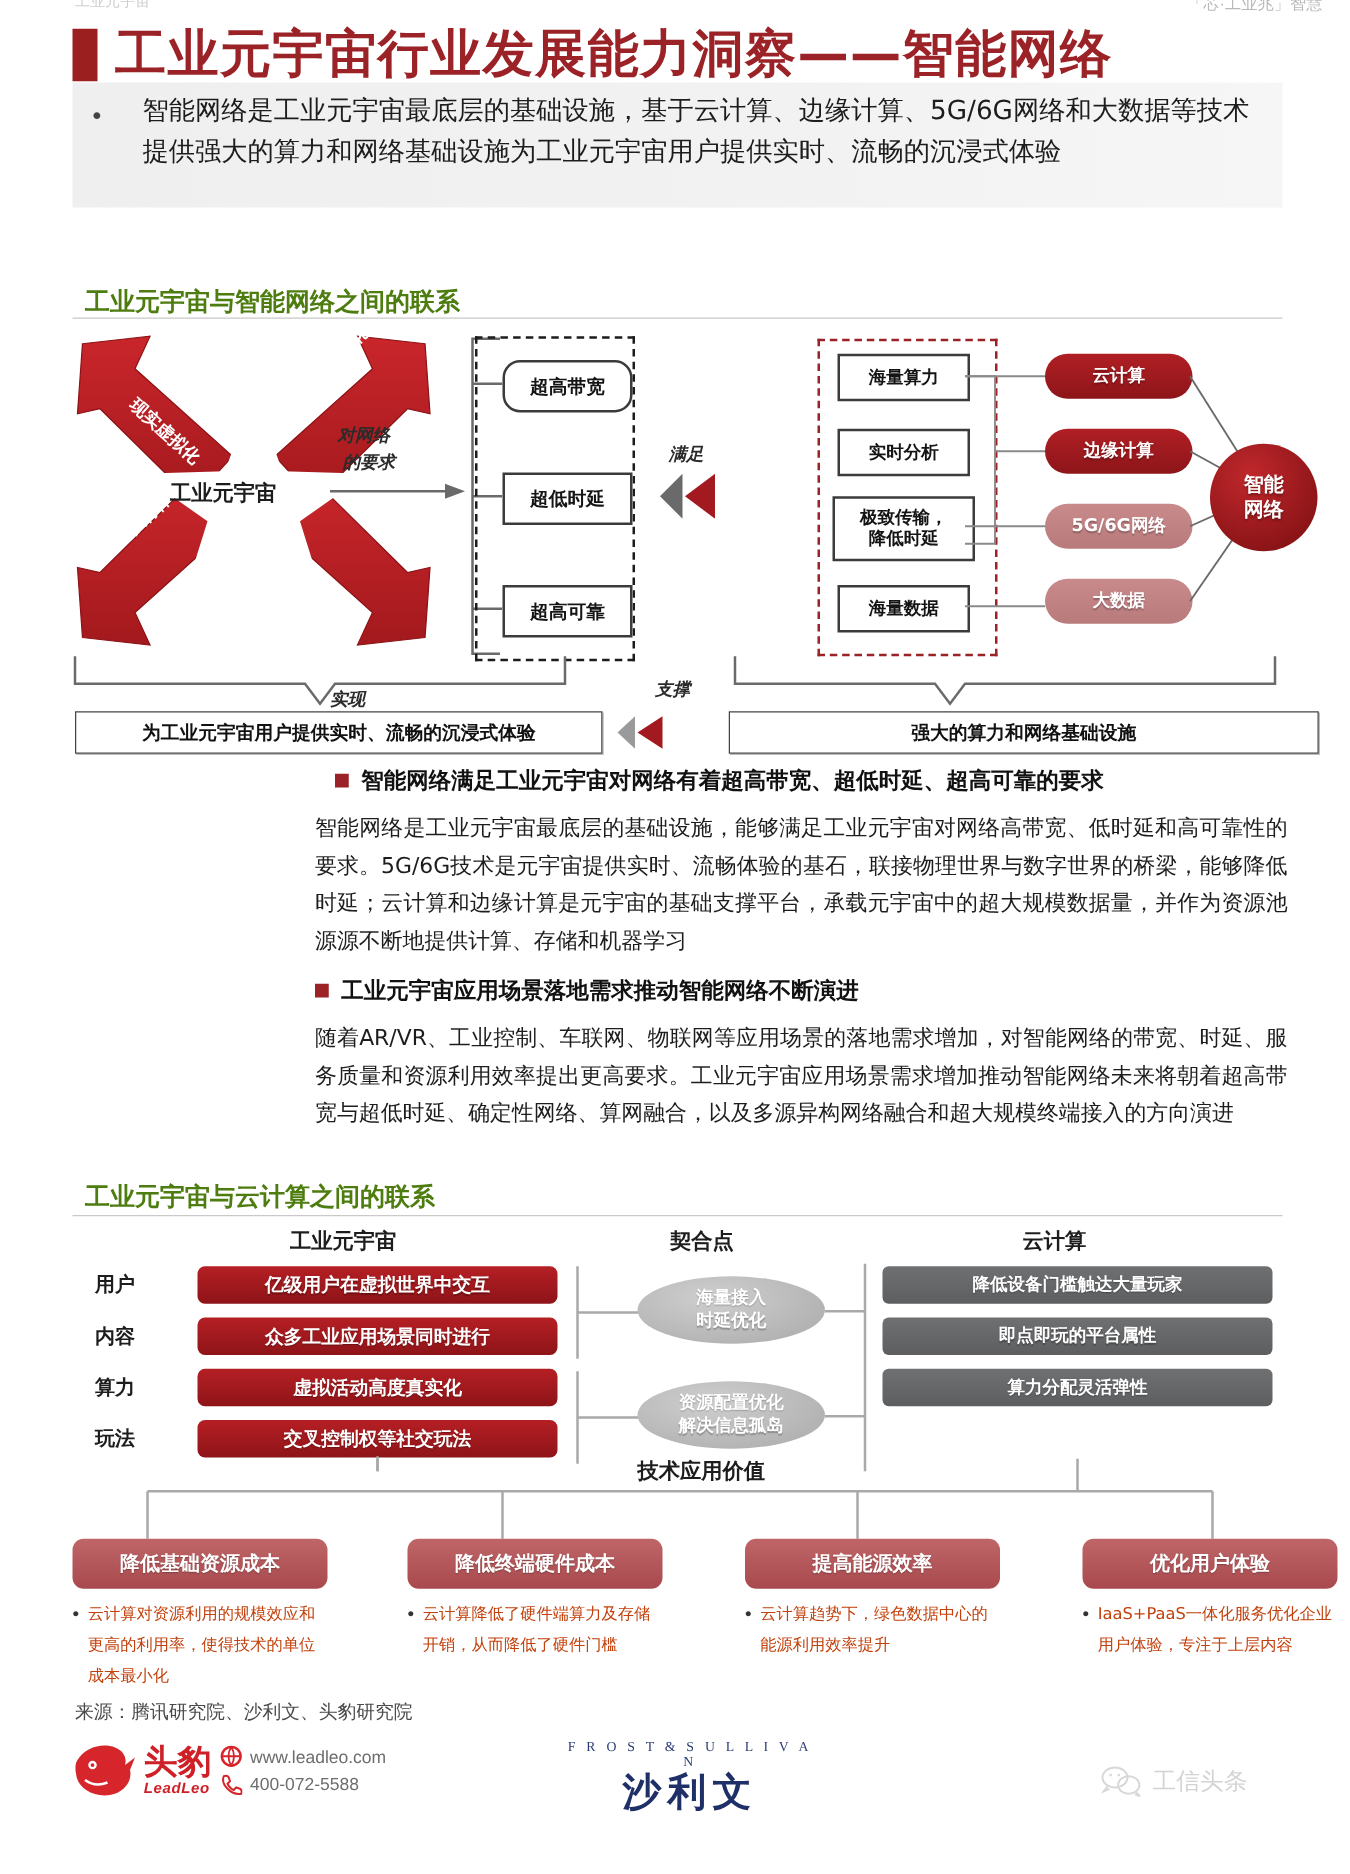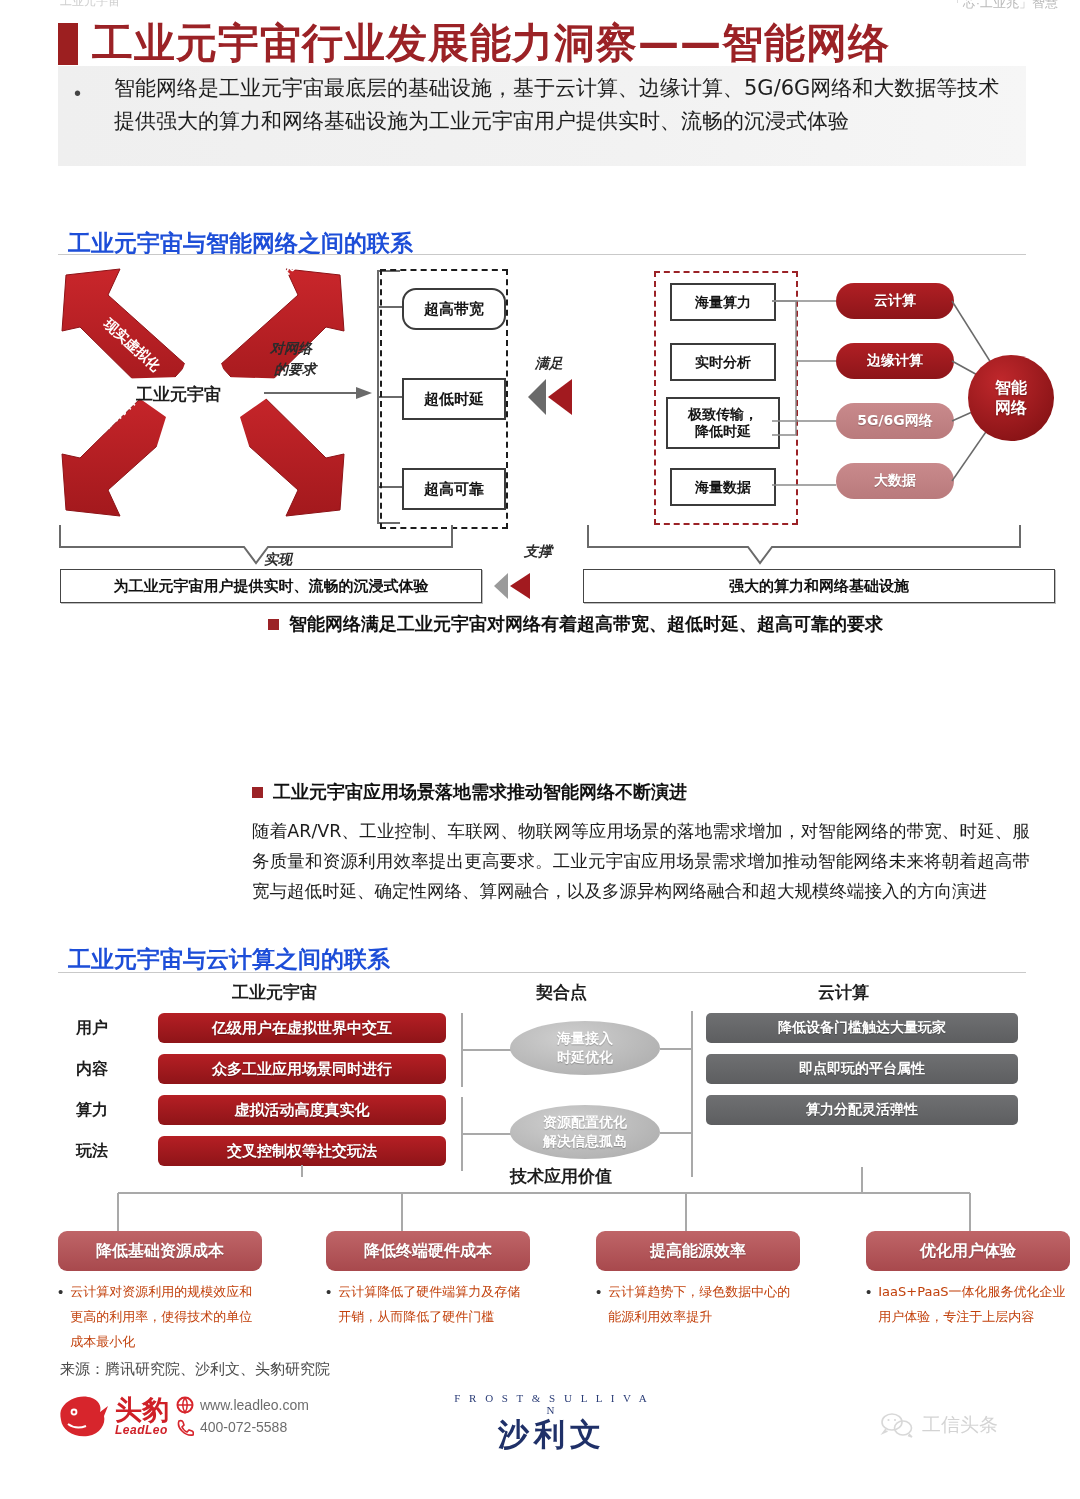--- a/index.html
+++ b/index.html
@@ -24,21 +24,21 @@
   .hdr .ttl{font-size:41px;font-weight:bold;color:#9b2226;letter-spacing:1px;white-space:nowrap;
             font-family:"DejaVu Sans","Liberation Sans",sans-serif;}
 
   .lead{position:absolute;left:58px;top:66px;width:968px;height:100px;
         background:linear-gradient(90deg,#efefef 0%,#f2f2f2 60%,#f6f6f6 100%);}
   .lead .bullet{position:absolute;left:16px;top:16px;font-size:20px;color:#444;}
   .lead .txt{position:absolute;left:56px;top:6px;width:890px;font-size:21px;line-height:33px;color:#1d1d1d;
              font-family:"DejaVu Sans","Liberation Sans",sans-serif;}
 
   
-  .sec-h{position:absolute;font-size:23px;font-weight:bold;color:#1d4ed8;
+  .sec-h{position:absolute;font-size:20px;font-weight:bold;color:#4d7c0f;
          font-family:"DejaVu Sans","Liberation Sans",sans-serif;white-space:nowrap;}
   .sec-rule{position:absolute;height:1px;background:#c9c9c9;}
 
   
   #diagram1{position:absolute;left:58px;top:255px;width:968px;height:345px;}
   .star-wrap{position:absolute;left:0px;top:10px;width:290px;height:255px;}
   .star-label{position:absolute;left:78px;top:118px;font-size:17px;font-weight:bold;color:#1d1d1d;
               font-family:"DejaVu Sans","Liberation Sans",sans-serif;white-space:nowrap;}
   .arr-txt{position:absolute;font-size:14px;color:#2b2b2b;font-style:italic;font-weight:bold;
            font-family:"DejaVu Sans","Liberation Sans",sans-serif;white-space:nowrap;}
@@ -259,20 +259,21 @@
       <polygon points="18,2 18,28 4,15" fill="#9a9a9a"></polygon>
       <polygon points="40,2 40,28 20,15" fill="#a21a1f"></polygon>
     </svg>
     <div class="cap-box" style="left:492px;top:314px;width:470px;height:32px;margin-left:33px;">强大的算力和网络基础设施</div>
   </div>
 
   <div class="b-head" style="left:252px;top:612px;padding-left:16px;">
     <span class="mk"></span>
     <span class="tx">智能网络满足工业元宇宙对网络有着超高带宽、超低时延、超高可靠的要求</span>
   </div>
+  <div class="b-par" style="left:252px;top:648px;">智能网络是工业元宇宙最底层的基础设施，能够满足工业元宇宙对网络高带宽、低时延和高可靠性的要求。5G/6G技术是元宇宙提供实时、流畅体验的基石，联接物理世界与数字世界的桥梁，能够降低时延；云计算和边缘计算是元宇宙的基础支撑平台，承载元宇宙中的超大规模数据量，并作为资源池源源不断地提供计算、存储和机器学习</div>
 
   <div class="b-head" style="left:252px;top:780px;">
     <span class="mk"></span>
     <span class="tx">工业元宇宙应用场景落地需求推动智能网络不断演进</span>
   </div>
   <div class="b-par" style="left:252px;top:816px;">随着AR/VR、工业控制、车联网、物联网等应用场景的落地需求增加，对智能网络的带宽、时延、服务质量和资源利用效率提出更高要求。工业元宇宙应用场景需求增加推动智能网络未来将朝着超高带宽与超低时延、确定性网络、算网融合，以及多源异构网络融合和超大规模终端接入的方向演进</div>
 
   <div class="sec-h" style="left:68px;top:944px;">工业元宇宙与云计算之间的联系</div>
   <div class="sec-rule" style="left:58px;top:972px;width:968px;"></div>
 

